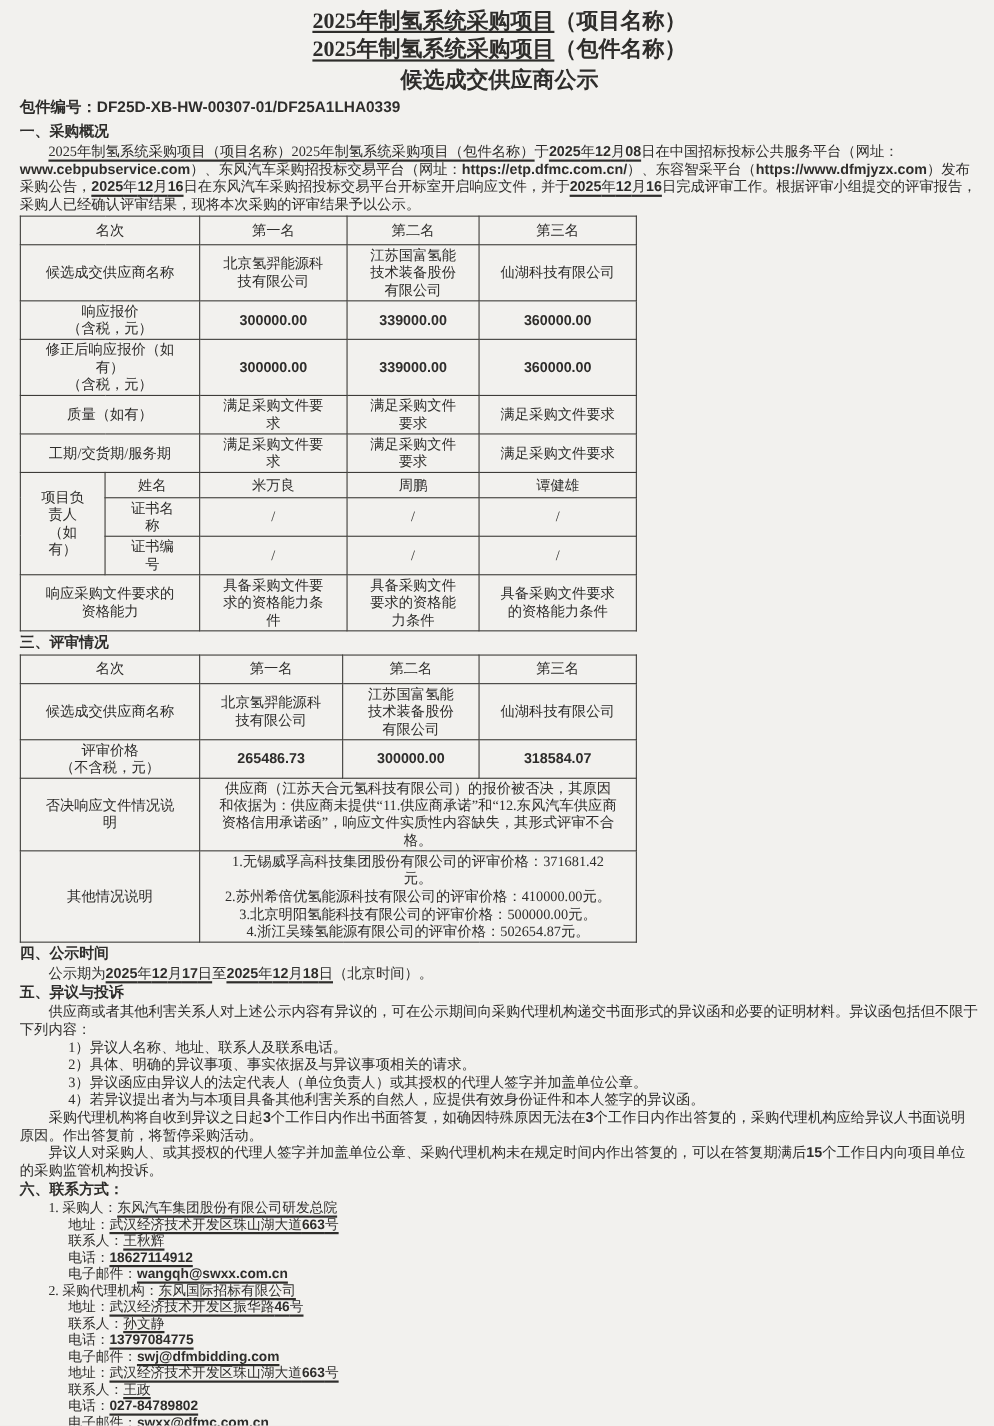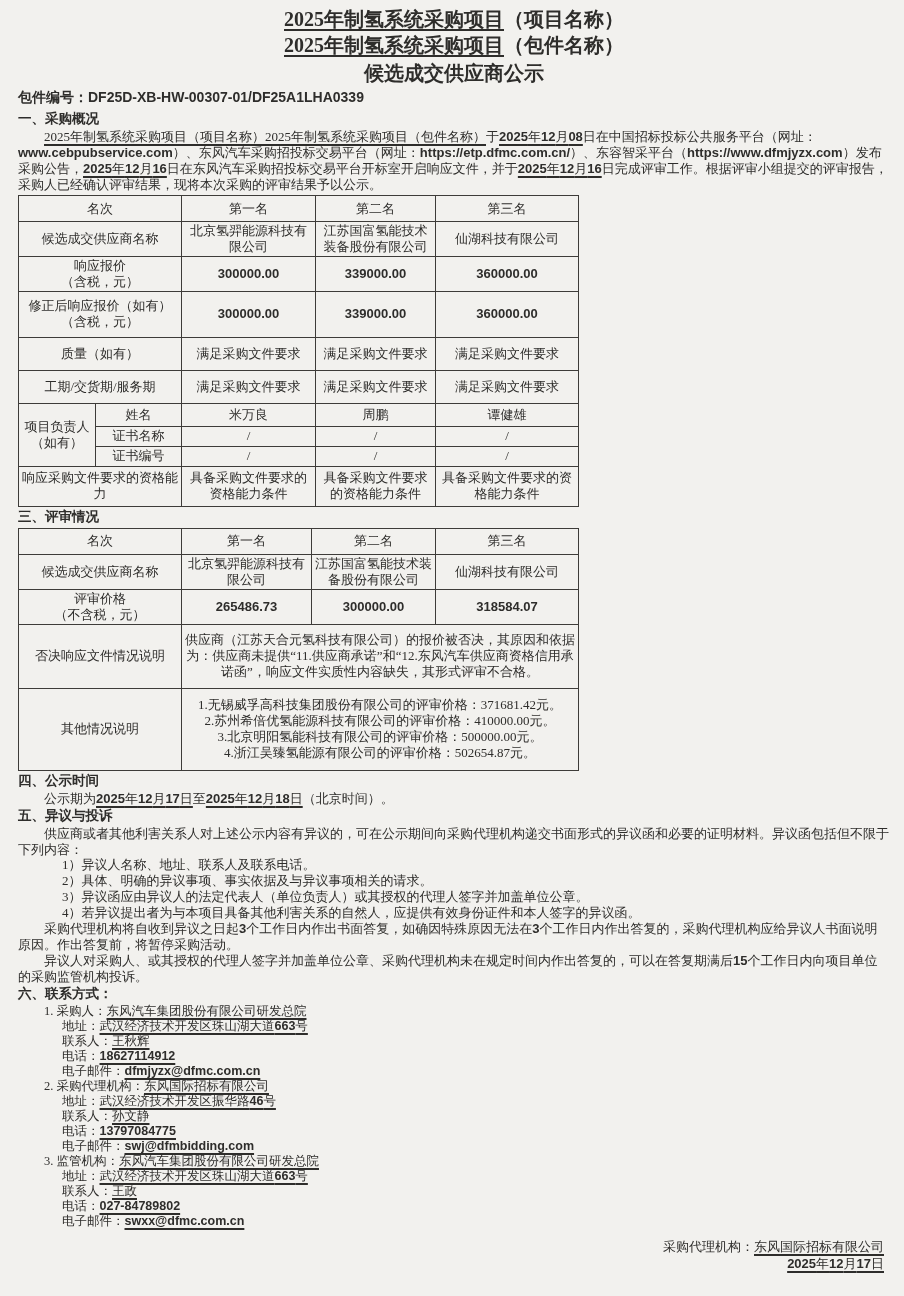--- a/index.html
+++ b/index.html
@@ -22,21 +22,21 @@
   .title-sub{font-size:20px;font-weight:700;text-align:center;line-height:1.3;margin-top:2px;}
   .title-code{font-size:14px;font-weight:700;line-height:1.3;margin:2px 0 4px 0;}
   .sec{font-weight:700;font-size:13.5px;line-height:1.25;margin:1px 0;}
   .bt{font-size:13px;line-height:1.23;}
   .ind{text-indent:26px;}
   .item{margin-left:44px;}
   table.tbl{border-collapse:collapse;margin:2px 0 2px 0;table-layout:fixed;}
   table.tbl td{
     border:1.6px solid #3e3c39;
     text-align:center;vertical-align:middle;
-    padding:1px 3px;font-size:13px;line-height:1.23;
+    padding:1px 17px;font-size:13px;line-height:1.23;
     overflow:hidden;
   }
   td.left{text-align:left;padding-left:5px;padding-right:5px;}
   .num{font-family:"Liberation Sans","DejaVu Sans",sans-serif;font-weight:700;font-size:13.5px;}
   .cline{font-size:12.5px;line-height:1.2;}
   .c1{margin-left:26px;}
   .c2{margin-left:44px;}
   .footer{margin-top:10px;text-align:right;padding-right:6px;font-size:13px;line-height:1.3;}
 </style>
 </head>
@@ -189,27 +189,26 @@
   <div class="bt item">3）异议函应由异议人的法定代表人（单位负责人）或其授权的代理人签字并加盖单位公章。</div>
   <div class="bt item">4）若异议提出者为与本项目具备其他利害关系的自然人，应提供有效身份证件和本人签字的异议函。</div>
   <div class="bt ind"><span>采购代理机构将自收到异议之日起</span><span class="seg-b">3</span><span>个工作日内作出书面答复，如确因特殊原因无法在</span><span class="seg-b">3</span><span>个工作日内作出答复的，采购代理机构应给异议人书面说明原因。作出答复前，将暂停采购活动。</span></div>
   <div class="bt ind"><span>异议人对采购人、或其授权的代理人签字并加盖单位公章、采购代理机构未在规定时间内作出答复的，可以在答复期满后</span><span class="seg-b">15</span><span>个工作日内向项目单位的采购监管机构投诉。</span></div>
 
   <div class="sec">六、联系方式：</div>
   <div class="cline c1"><span>1. 采购人：</span><span class="seg-u">东风汽车集团股份有限公司研发总院</span></div>
   <div class="cline c2"><span>地址：</span><span class="seg-u">武汉经济技术开发区珠山湖大道</span><span class="seg-u seg-b">663</span><span class="seg-u">号</span></div>
   <div class="cline c2"><span>联系人：</span><span class="seg-u">王秋辉</span></div>
   <div class="cline c2"><span>电话：</span><span class="seg-u seg-b">18627114912</span></div>
-  <div class="cline c2"><span>电子邮件：</span><span class="seg-u seg-b">dfmjyzx@dfmc.com.cn</span></div>
+  <div class="cline c2"><span>电子邮件：</span><span class="seg-u seg-b">wangqh@swxx.com.cn</span></div>
   <div class="cline c1"><span>2. 采购代理机构：</span><span class="seg-u">东风国际招标有限公司</span></div>
   <div class="cline c2"><span>地址：</span><span class="seg-u">武汉经济技术开发区振华路</span><span class="seg-u seg-b">46</span><span class="seg-u">号</span></div>
   <div class="cline c2"><span>联系人：</span><span class="seg-u">孙文静</span></div>
   <div class="cline c2"><span>电话：</span><span class="seg-u seg-b">13797084775</span></div>
   <div class="cline c2"><span>电子邮件：</span><span class="seg-u seg-b">swj@dfmbidding.com</span></div>
-  <div class="cline c1"><span>3. 监管机构：</span><span class="seg-u">东风汽车集团股份有限公司研发总院</span></div>
   <div class="cline c2"><span>地址：</span><span class="seg-u">武汉经济技术开发区珠山湖大道</span><span class="seg-u seg-b">663</span><span class="seg-u">号</span></div>
   <div class="cline c2"><span>联系人：</span><span class="seg-u">王政</span></div>
   <div class="cline c2"><span>电话：</span><span class="seg-u seg-b">027-84789802</span></div>
   <div class="cline c2"><span>电子邮件：</span><span class="seg-u seg-b">swxx@dfmc.com.cn</span></div>
 
   <div class="footer">
     <div><span>采购代理机构：</span><span class="seg-u">东风国际招标有限公司</span></div>
     <div><span class="seg-u seg-b">2025</span><span class="seg-u">年</span><span class="seg-u seg-b">12</span><span class="seg-u">月</span><span class="seg-u seg-b">17</span><span class="seg-u">日</span></div>
   </div>
 

